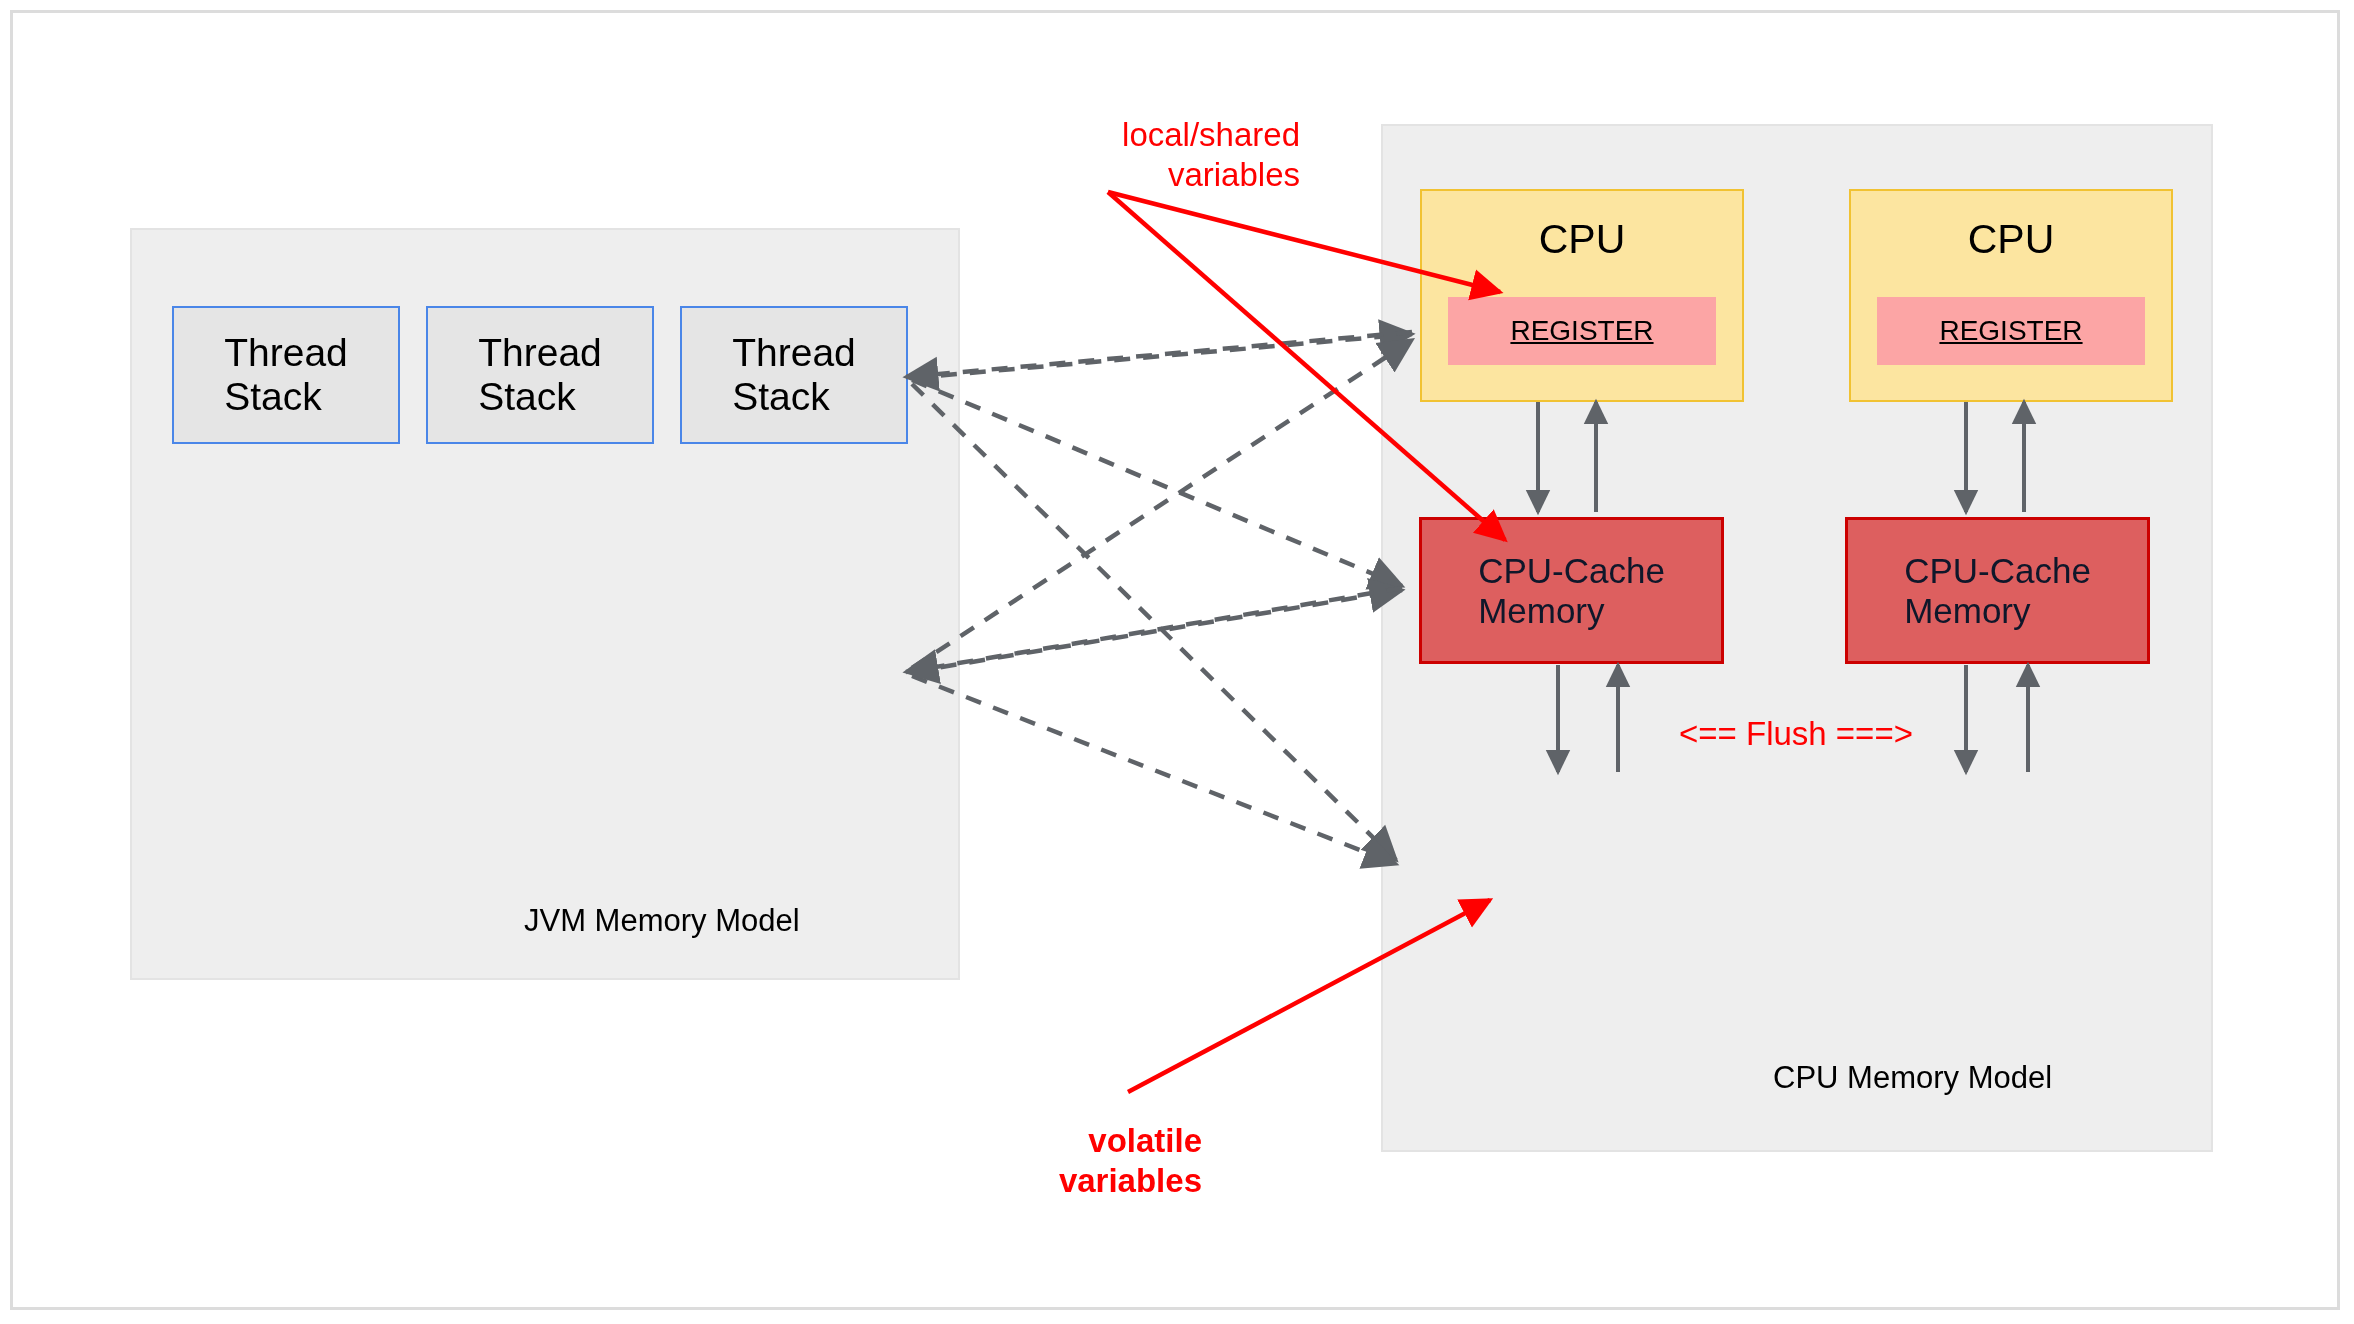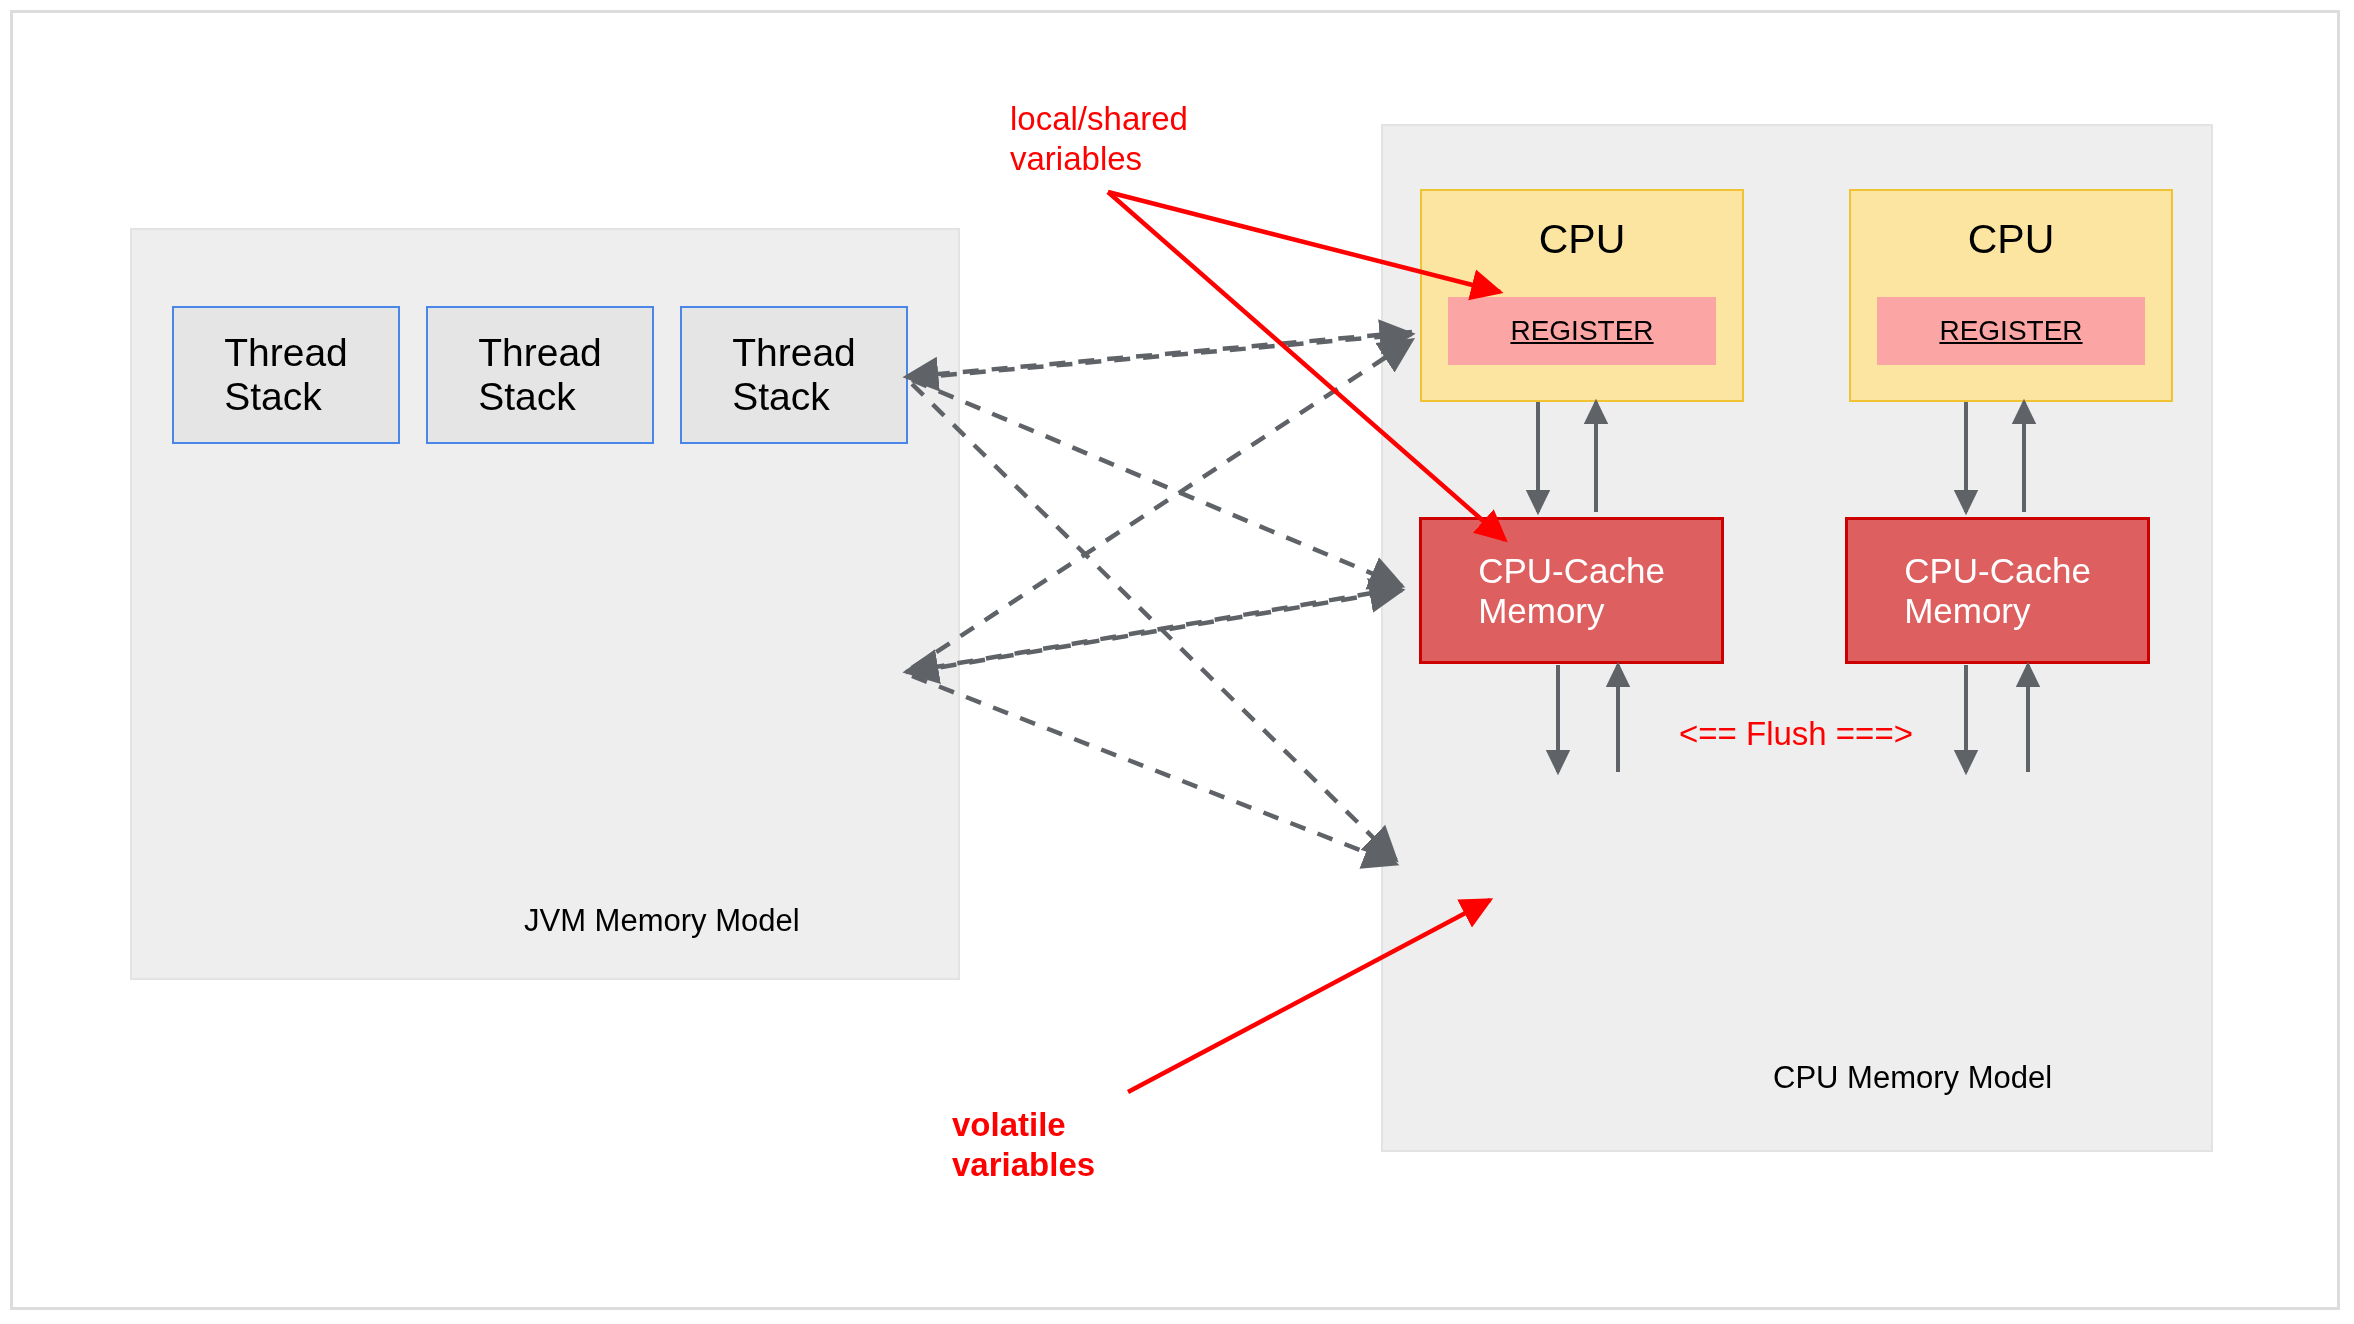--- a/index.html
+++ b/index.html
@@ -72,36 +72,37 @@
   .register {
     background: #fca5a5;
     border: none;
     color: #000000;
     font-size: 28px;
     text-decoration: underline;
   }
   .cache {
     background: #dd5f5f;
     border: 3px solid #cc0000;
-    color: #ffffff;
+    color: #0f172a;
     font-size: 35px;
   }
   .ram {
     background: #67ab48;
     border: 3px solid #38761d;
     color: #ffffff;
     font-size: 41px;
   }
   .red-label {
     position: absolute;
     color: #ff0000;
     font-size: 33px;
-    text-align: left;
+    text-align: right;
     white-space: pre-line;
     line-height: 1.22;
+    margin-top: 16px;
   }
   .flush-label {
     position: absolute;
     color: #ff0000;
     font-size: 33px;
     white-space: nowrap;
   }
   svg.overlay {
     position: absolute;
     left: 0;

